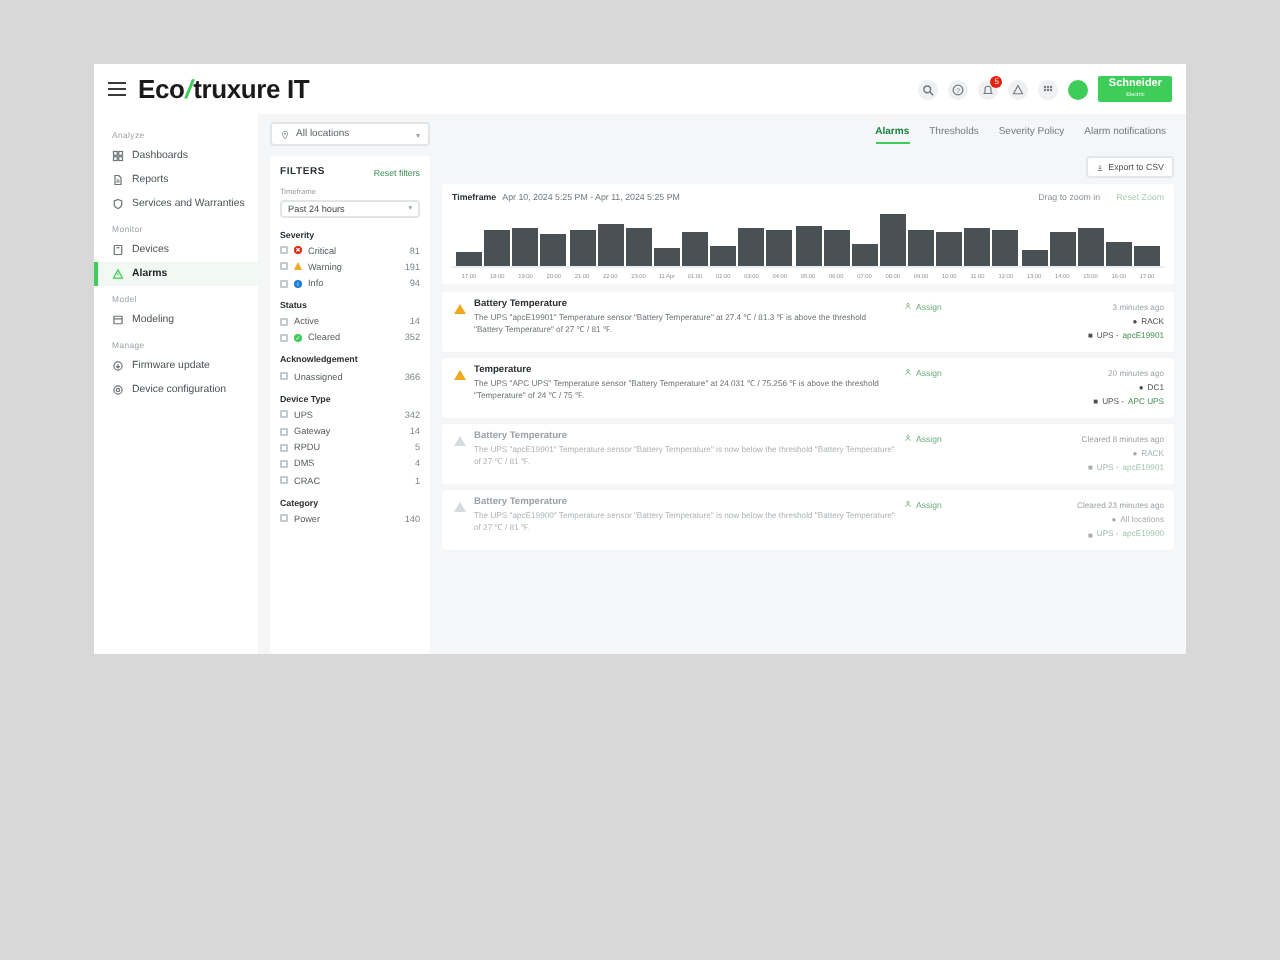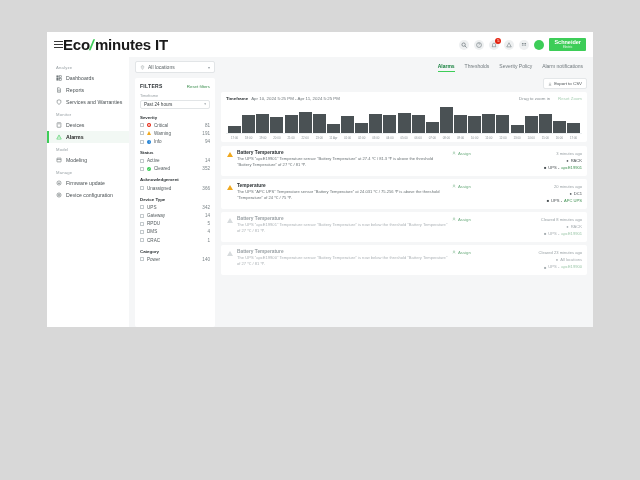--- a/index.html
+++ b/index.html
@@ -17,21 +17,21 @@
     overflow: hidden;
   }
   
   .topbar {
     height: 25px; background: #ffffff;
     display: flex; align-items: center;
     position: relative; flex: none;
   }
   .hamburger { margin-left: 7px; width: 9px; display:flex; flex-direction:column; gap:2px; cursor:pointer; }
   .hamburger i { display:block; height:1px; background:#3a3a3a; }
-  .brand { font-size: 15px; font-weight: 700; color: #1a1a1a; letter-spacing: -.2px; display:flex; align-items:center; }
+  .brand { margin-left: 6px; font-size: 13px; font-weight: 700; color: #1a1a1a; letter-spacing: -.2px; display:flex; align-items:center; }
   .brand .slash { color:#3dcd58; font-weight:700; transform: skewX(-12deg); display:inline-block; margin:0 .5px; }
   .topright { margin-left: auto; display: flex; align-items: center; gap: 5px; padding-right: 7px; }
   .ico-btn {
     width: 10px; height: 10px; border-radius: 50%;
     background: #eef0f1; color: #707b7f;
     display: flex; align-items: center; justify-content: center;
     font-size: 6px; cursor: pointer; position: relative;
   }
   .ico-btn svg { width: 6px; height: 6px; display:block; }
   .badge {
@@ -153,21 +153,21 @@
 
   <div class="topbar">
     <div class="hamburger">
         <i></i>
         <i></i>
         <i></i>
       </div>
     <div class="brand">
       <span>Eco</span>
         <span class="slash">/</span>
-        <span>minutes IT</span>
+        <span>truxure IT</span>
     </div>
     <div class="topright">
       <div class="ico-btn">
         <svg viewBox="0 0 16 16">
             <circle cx="7" cy="7" r="4.5" stroke="currentColor" fill="none" stroke-width="2"></circle>
             <line x1="10.5" y1="10.5" x2="15" y2="15" stroke="currentColor" stroke-width="2"></line>
           </svg>
       </div>
       <div class="ico-btn">
         <svg viewBox="0 0 16 16">

